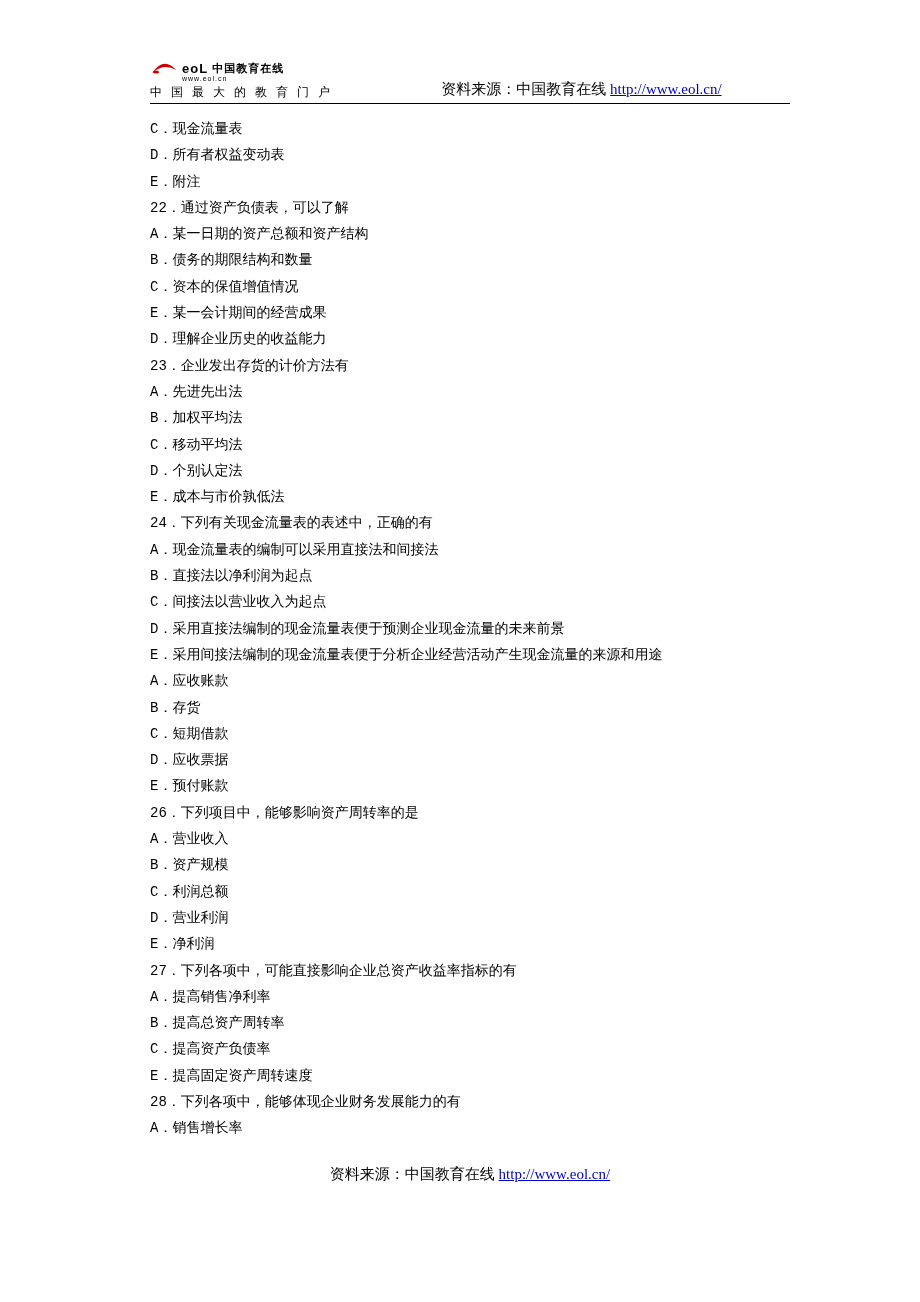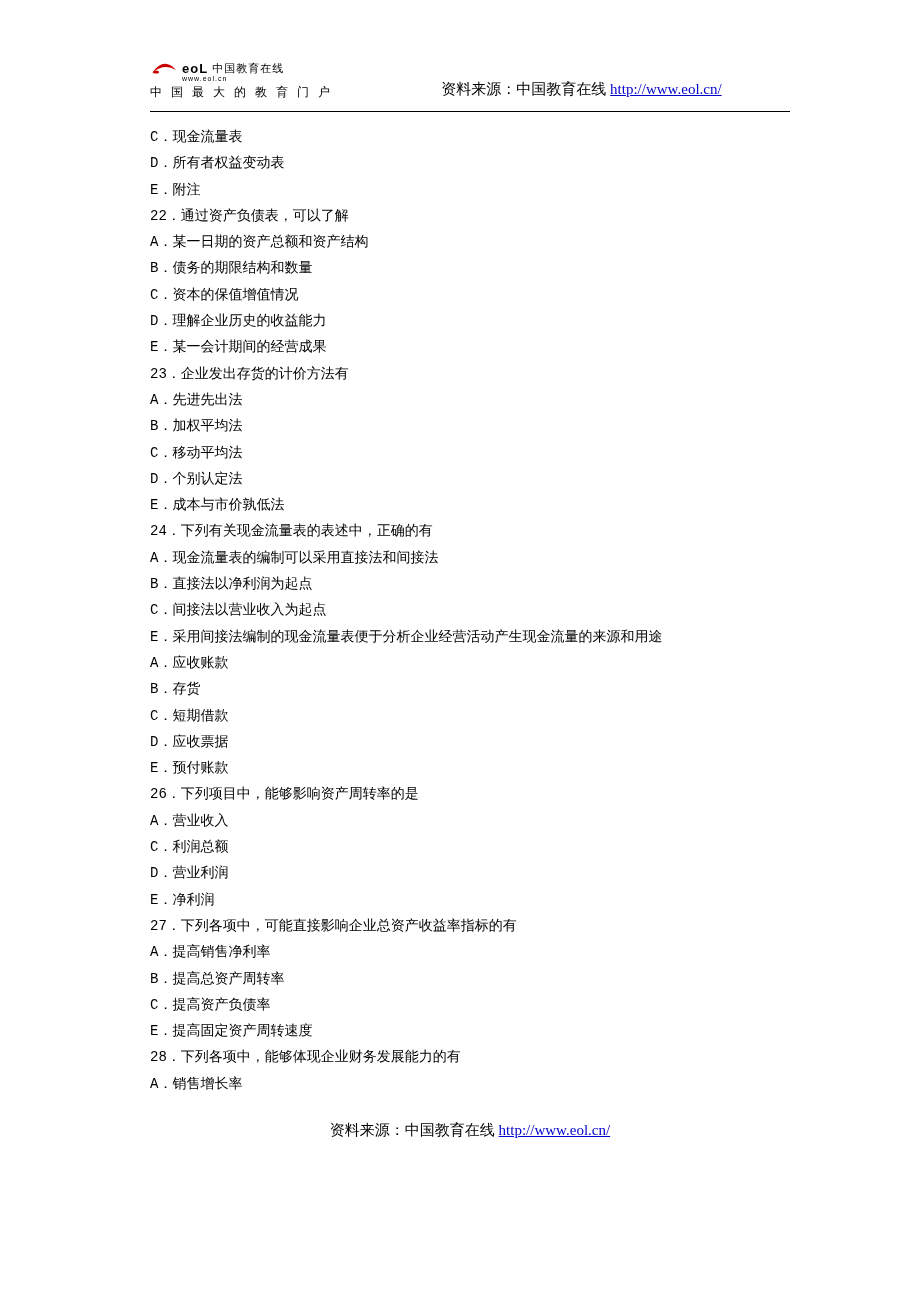--- a/index.html
+++ b/index.html
@@ -11,21 +11,21 @@
     color: #000;
     width: 920px;
   }
   .page {
     padding: 60px 130px 60px 150px;
   }
   .header {
     display: flex;
     align-items: flex-end;
     border-bottom: 1px solid #000;
-    padding-bottom: 10px;
+    padding-bottom: 2px;
     margin-bottom: 18px;
   }
   .logo-block {
     display: flex;
     flex-direction: column;
     margin-right: 40px;
   }
   .logo-top {
     display: flex;
     align-items: center;
@@ -40,21 +40,21 @@
   .logo-text-main {
     font-family: Arial, sans-serif;
     font-weight: bold;
     font-size: 13px;
     letter-spacing: 1px;
     color: #000;
   }
   .logo-cn {
     font-family: "SimHei","黑体",sans-serif;
     font-size: 11px;
-    font-weight: normal;
+    font-weight: bold;
     margin-left: 4px;
     letter-spacing: 1px;
     text-align: center;
   }
   .logo-url {
     font-family: Arial, sans-serif;
     font-size: 7px;
     letter-spacing: 1px;
     margin-left: 32px;
     margin-top: -1px;
@@ -119,40 +119,42 @@
   </div>
 
   <div class="content">
       <p class="line">C．现金流量表</p>
       <p class="line">D．所有者权益变动表</p>
       <p class="line">E．附注</p>
       <p class="line">22．通过资产负债表，可以了解</p>
       <p class="line">A．某一日期的资产总额和资产结构</p>
       <p class="line">B．债务的期限结构和数量</p>
       <p class="line">C．资本的保值增值情况</p>
+      <p class="line">E．某一会计期间的经营成果</p>
       <p class="line">D．理解企业历史的收益能力</p>
-      <p class="line">E．某一会计期间的经营成果</p>
       <p class="line">23．企业发出存货的计价方法有</p>
       <p class="line">A．先进先出法</p>
       <p class="line">B．加权平均法</p>
       <p class="line">C．移动平均法</p>
       <p class="line">D．个别认定法</p>
       <p class="line">E．成本与市价孰低法</p>
       <p class="line">24．下列有关现金流量表的表述中，正确的有</p>
       <p class="line">A．现金流量表的编制可以采用直接法和间接法</p>
       <p class="line">B．直接法以净利润为起点</p>
       <p class="line">C．间接法以营业收入为起点</p>
+      <p class="line">D．采用直接法编制的现金流量表便于预测企业现金流量的未来前景</p>
       <p class="line">E．采用间接法编制的现金流量表便于分析企业经营活动产生现金流量的来源和用途</p>
       <p class="line">A．应收账款</p>
       <p class="line">B．存货</p>
       <p class="line">C．短期借款</p>
       <p class="line">D．应收票据</p>
       <p class="line">E．预付账款</p>
       <p class="line">26．下列项目中，能够影响资产周转率的是</p>
       <p class="line">A．营业收入</p>
+      <p class="line">B．资产规模</p>
       <p class="line">C．利润总额</p>
       <p class="line">D．营业利润</p>
       <p class="line">E．净利润</p>
       <p class="line">27．下列各项中，可能直接影响企业总资产收益率指标的有</p>
       <p class="line">A．提高销售净利率</p>
       <p class="line">B．提高总资产周转率</p>
       <p class="line">C．提高资产负债率</p>
       <p class="line">E．提高固定资产周转速度</p>
       <p class="line">28．下列各项中，能够体现企业财务发展能力的有</p>
       <p class="line">A．销售增长率</p>

